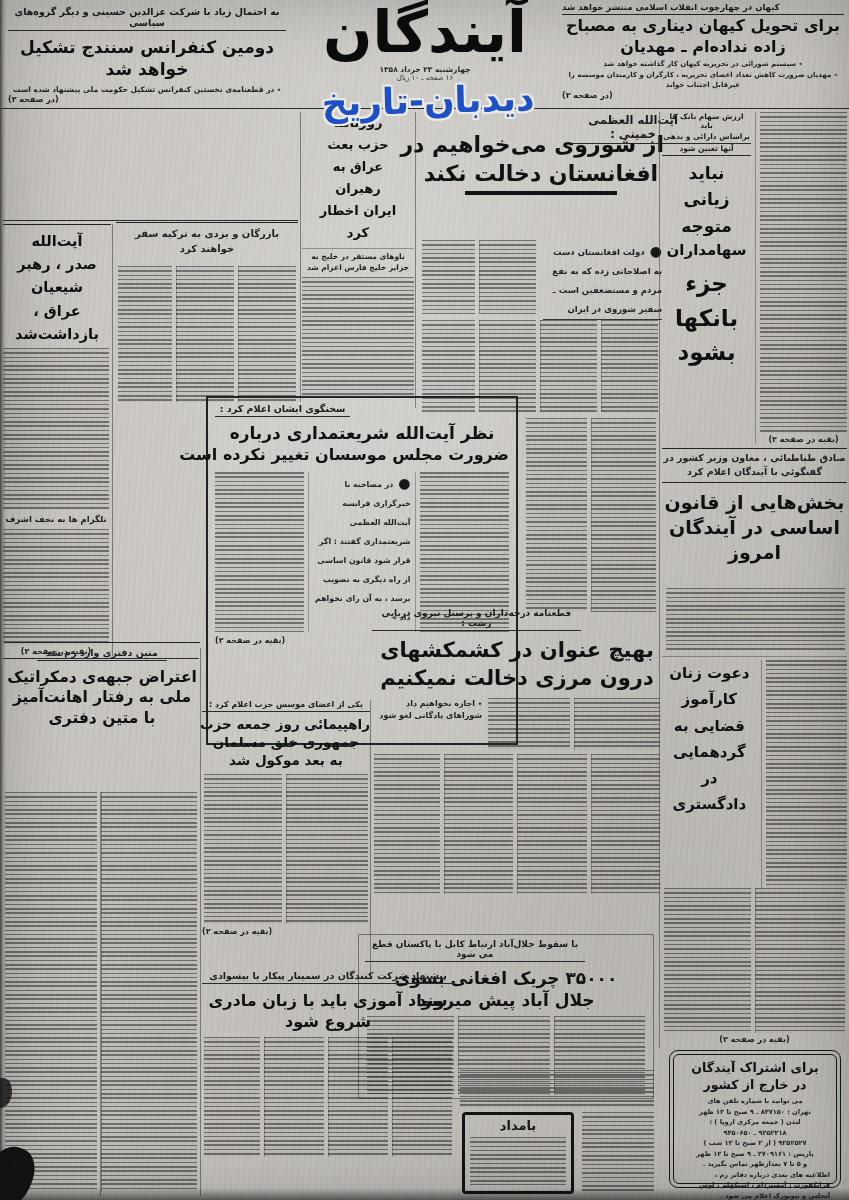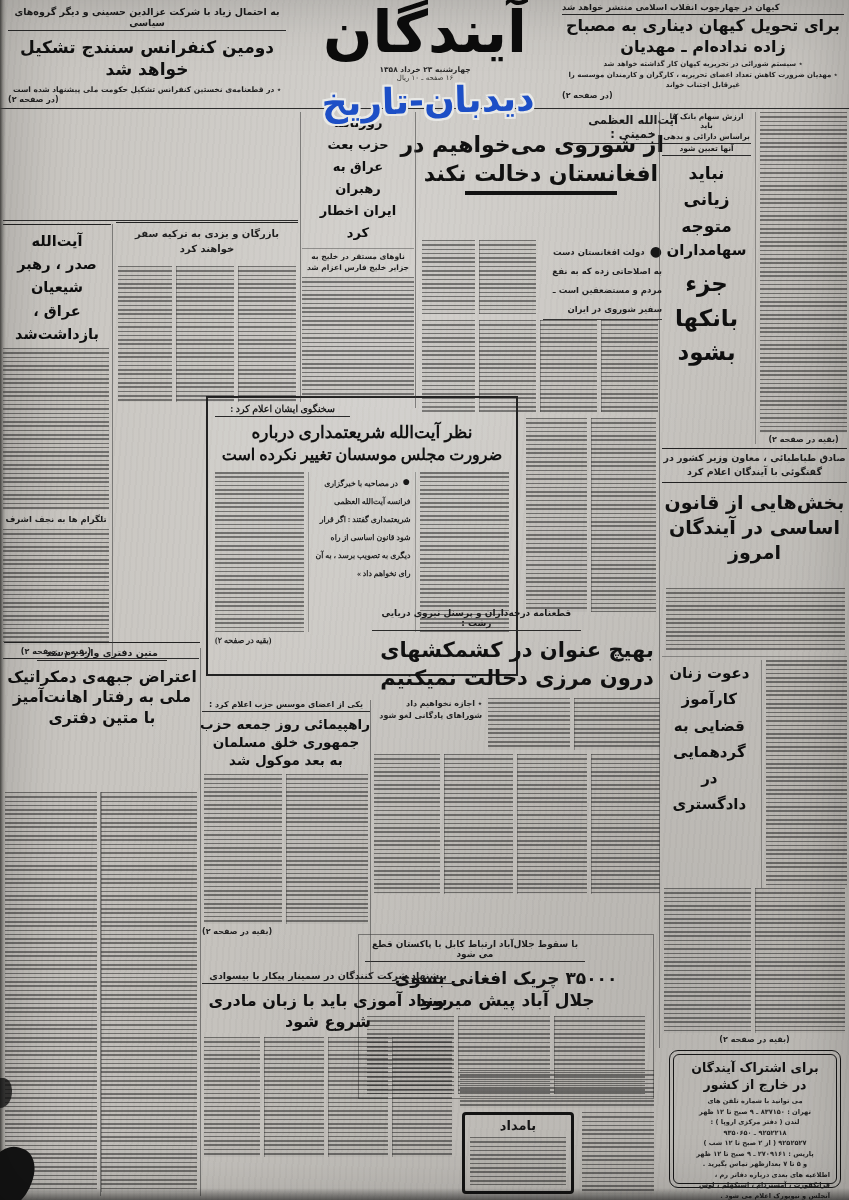--- a/index.html
+++ b/index.html
@@ -154,31 +154,31 @@
     <div class="pageref" style="text-align:center;margin-top:2px;">(بقیه در صفحه ۲)</div>
   </div>
 
   <div class="abs adframe" style="left:669px;top:1050px;width:172px;height:138px;box-sizing:border-box;">
     <div class="adframe-inner">
       <div class="hl" style="font-size:12.5px;">برای اشتراک آیندگان</div>
       <div class="hl" style="font-size:12.5px;">در خارج از کشور</div>
       <div style="font-size:6.6px;font-weight:700;line-height:1.6;text-align:center;margin-top:3px;color:#222;">
         <div>می توانید با شماره تلفن های</div>
         <div>تهران : ۸۳۷۱۵۰ ـ ۹ صبح تا ۱۲ ظهر</div>
-        <div>لندن ( دفتر مرکزی اروپا ) :</div>
+        <div>لندن ( جمعه مرکزی اروپا ) :</div>
         <div>۹۲۵۲۲۱۸ ـ ۹۳۵۰۶۵۰</div>
         <div>۹۲۵۲۵۲۷ ( از ۲ صبح تا ۱۲ شب )</div>
         <div>پاریس : ۲۷۰۹۱۶۱ ـ ۹ صبح تا ۱۲ ظهر</div>
         <div>و ۵ تا ۷ بعدازظهر تماس بگیرید .</div>
         <div style="text-align:right;">اطلاعیه های بعدی درباره دفاتر رم ، فرانکفورت ، آمستردام ، استکهلم ، لوس آنجلس و نیویورک اعلام می شود .</div>
       </div>
     </div>
   </div>
 
-  <div class="abs boxed" style="left:206px;top:396px;width:312px;height:280px;box-sizing:border-box;padding:5px 7px;font-family:Liberation Serif, serif;">
+  <div class="abs boxed" style="left:206px;top:396px;width:312px;height:349px;box-sizing:border-box;padding:5px 7px;">
     <div class="kicker" style="font-size:9.5px;width:46%;margin-right:auto;text-align:center;">سخنگوی ایشان اعلام کرد :</div>
     <div class="hl" style="font-size:17px;margin-top:5px;">نظر آیت‌الله شریعتمداری درباره</div>
     <div class="hl" style="font-size:16px;">ضرورت مجلس موسسان تغییر نکرده است</div>
     <div style="display:flex;margin-top:6px;height:160px;">
       <div class="stripes" style="flex:1;margin-left:4px;"></div>
       <div style="flex:0 0 33%;border-right:1px solid rgba(45,45,45,.35);border-left:1px solid rgba(45,45,45,.35);padding:0 4px;">
         <span class="dot">●</span>
         <span class="smallbold" style="font-size:7.8px;">در مصاحبه با خبرگزاری فرانسه آیت‌الله العظمی شریعتمداری گفتند : اگر قرار شود قانون اساسی از راه دیگری به تصویب برسد ، به آن رای نخواهم داد »</span>
       </div>
       <div class="stripes" style="flex:1;margin-right:4px;"></div>

